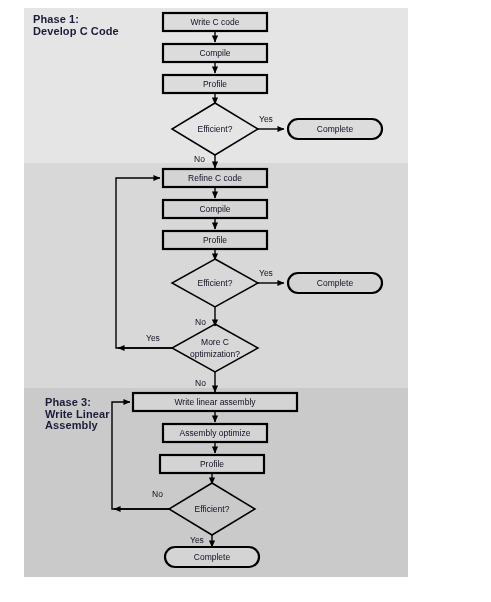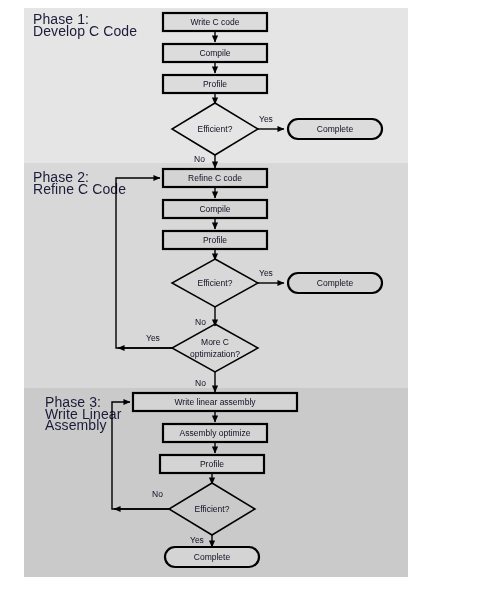--- a/index.html
+++ b/index.html
@@ -2,21 +2,21 @@
 <html><head>
 <meta charset="utf-8">
 <style>
   html,body{margin:0;padding:0;background:#ffffff;}
   body{width:491px;height:602px;font-family:"Liberation Sans",sans-serif;}
   #root{position:relative;width:491px;height:602px;overflow:hidden;background:#fff;}
   .band{position:absolute;left:24px;width:384px;}
   #band1{top:8px;height:155px;background:#e5e5e5;}
   #band2{top:163px;height:225px;background:#d8d8d8;}
   #band3{top:388px;height:189px;background:#cacaca;}
-  .phase-label{position:absolute;font-size:14px;font-weight:normal;color:#1b1b3a;line-height:11.5px;letter-spacing:0.1px;white-space:pre-line;}
+  .phase-label{position:absolute;font-size:11px;font-weight:bold;color:#1b1b3a;line-height:11.5px;letter-spacing:0.1px;white-space:pre-line;}
   #p1lab{left:33px;top:14px;}
   #p2lab{left:33px;top:172px;}
   #p3lab{left:45px;top:397px;}
   svg#flow{position:absolute;left:0;top:0;width:491px;height:602px;}
   .nodetext{font-family:"Liberation Sans",sans-serif;font-size:8.5px;fill:#101024;text-anchor:middle;dominant-baseline:middle;}
   .edgelabel{font-family:"Liberation Sans",sans-serif;font-size:8.5px;fill:#101024;}
   .boxshape{fill:#d4d4d4;stroke:#000;stroke-width:2.2;}
   .boxshape.b1{fill:#dcdcdc;}
   .diashape{fill:none;stroke:#000;stroke-width:1.5;}
   .ovalshape{fill:#d4d4d4;stroke:#000;stroke-width:2.2;}
@@ -27,22 +27,20 @@
 <body>
 
 <div id="root">
 
   <div class="band" id="band1"></div>
   <div class="band" id="band2"></div>
   <div class="band" id="band3"></div>
 
   <div class="phase-label" id="p1lab">Phase 1:
 Develop C Code</div>
-  <div class="phase-label" id="p2lab">Phase 2:
-Refine C Code</div>
   <div class="phase-label" id="p3lab">Phase 3:
 Write Linear
 Assembly</div>
 
   <svg id="flow" viewBox="0 0 491 602">
     <defs>
       <marker id="arr" viewBox="0 0 10 10" refX="8.5" refY="5" markerWidth="5.5" markerHeight="5.5" orient="auto-start-reverse">
         <path d="M 0 1 L 9 5 L 0 9 z" fill="#000"></path>
       </marker>
     </defs>

